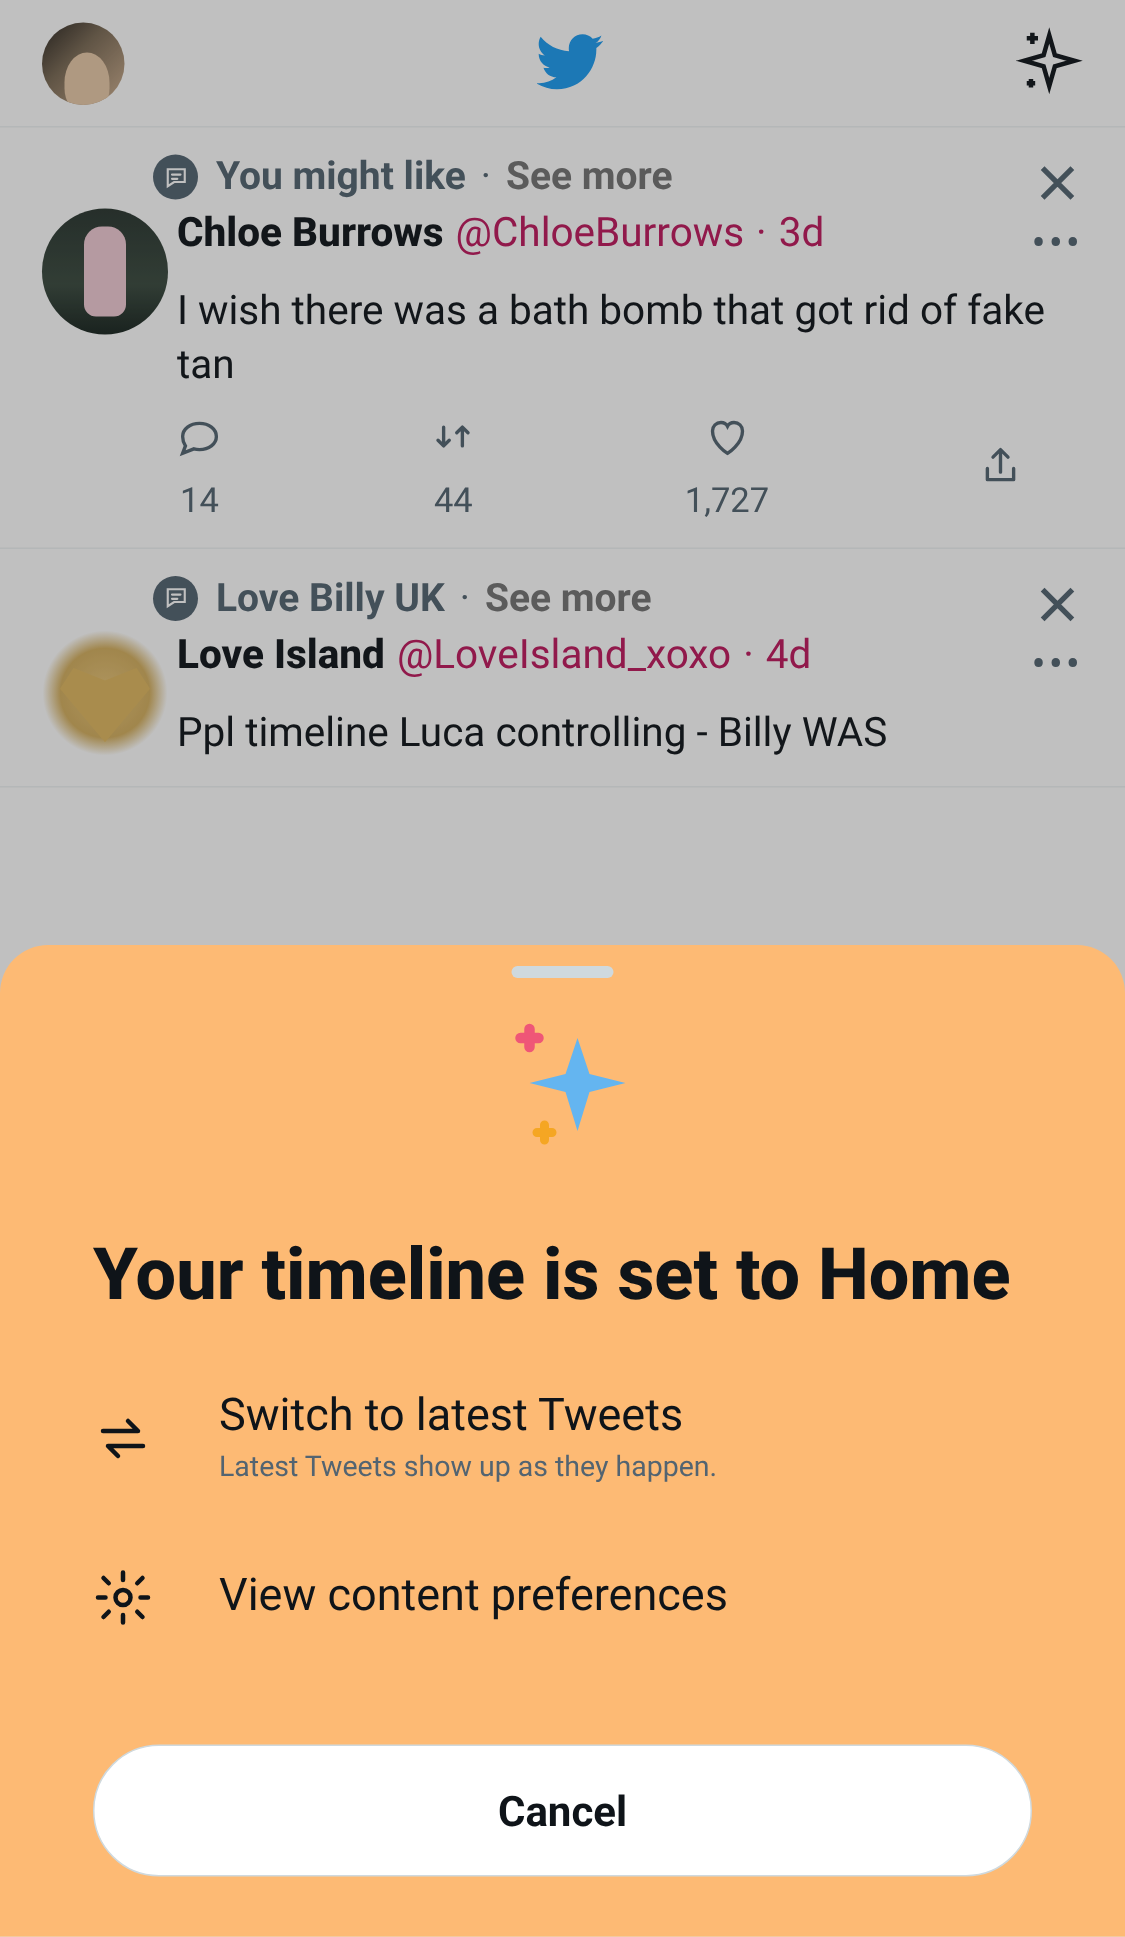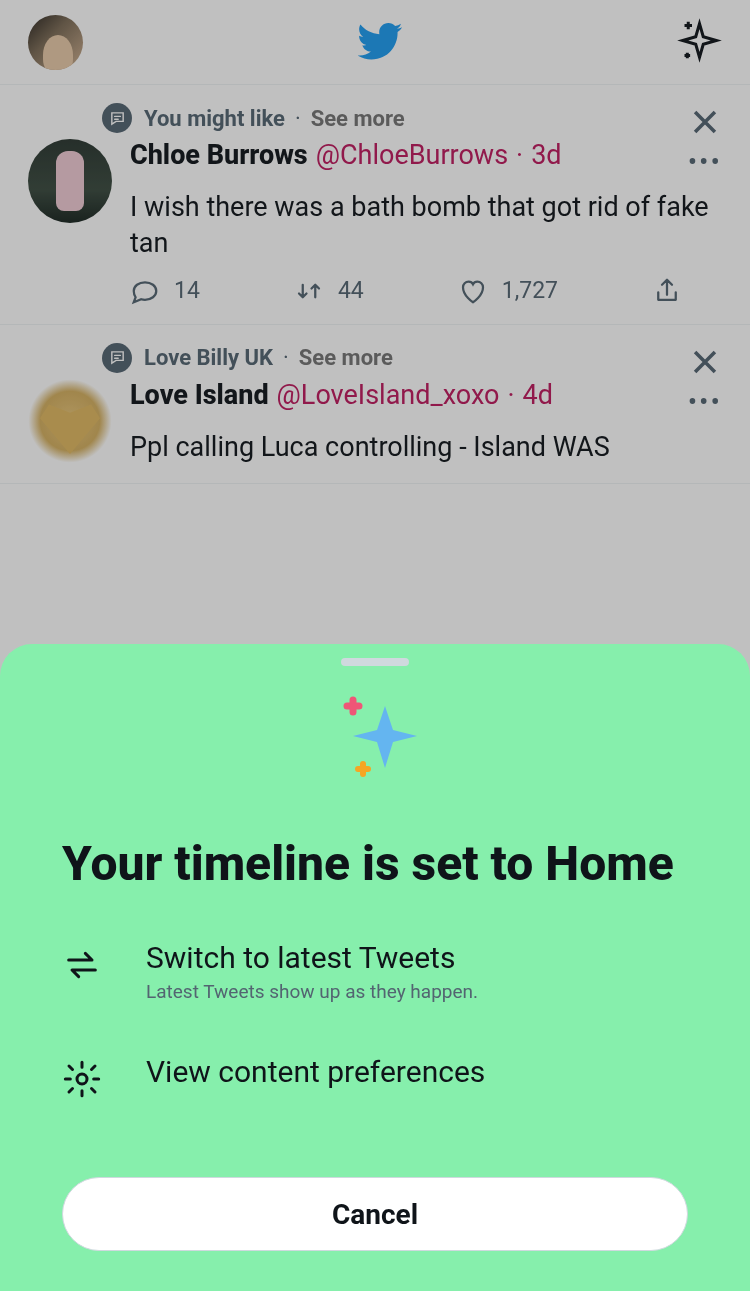--- a/index.html
+++ b/index.html
@@ -55,36 +55,36 @@
     .topic-icon {
       width: 30px; height: 30px;
       border-radius: 50%;
       background: #536471;
       display: flex;
       align-items: center;
       justify-content: center;
     }
     .topic-icon svg { width: 17px; height: 17px; fill: #fff; }
     .topic-line {
-      font-size: 22px;
+      font-size: 26px;
       font-weight: 700;
       color: #536471;
       display: flex;
       align-items: center;
       gap: 10px;
     }
     .topic-line .see-more { color: #737373; font-weight: 700; }
     .topic-line .dot { color: #536471; font-weight: 400; }
     .close-x {
       position: absolute;
       top: 20px; right: 28px;
       width: 34px; height: 34px;
     }
     .close-x svg { width: 34px; height: 34px; stroke: #536471; stroke-width: 2.5; }
-    .tweet-body { display: flex; gap: 18px; }
+    .tweet-body { display: flex; gap: 6px; }
     .avatar {
       width: 84px; height: 84px;
       border-radius: 50%;
       flex-shrink: 0;
       background: #ccc;
       overflow: hidden;
       position: relative;
     }
     .avatar.chloe { background: linear-gradient(180deg,#2a3630 0%, #3a4a3f 60%, #192520 100%); }
     .avatar.chloe::after {
@@ -123,36 +123,37 @@
       gap: 0;
       padding-right: 40px;
       justify-content: space-between;
     }
     .action {
       display: flex;
       align-items: center;
       gap: 14px;
       color: #536471;
       font-size: 23px;
+      flex-direction: column;
     }
     .action svg { width: 30px; height: 30px; stroke: #536471; fill: none; stroke-width: 1.8; }
     
     
     .scrim {
       position: absolute;
       top: 0; left: 0; right: 0; bottom: 0;
       background: rgba(30,30,30,0.28);
       pointer-events: none;
     }
     
     
     .sheet {
       position: absolute;
       left: 0; right: 0; bottom: 0;
-      background: #86efac;
+      background: #fdba74;
       border-radius: 32px 32px 0 0;
       padding: 14px 62px 40px 62px;
     }
     .sheet-handle {
       width: 68px; height: 8px;
       background: #cfd9de;
       border-radius: 99px;
       margin: 0 auto 20px auto;
     }
     .sheet-sparkle {
@@ -161,37 +162,37 @@
     }
     .sheet-title {
       font-size: 48px;
       font-weight: 800;
       color: #0f1419;
       line-height: 1.18;
       margin-bottom: 42px;
     }
     .sheet-option {
       display: flex;
-      align-items: flex-start;
+      align-items: center;
       gap: 40px;
       margin-bottom: 40px;
       padding: 4px 0;
     }
     .sheet-option .opt-icon {
       width: 44px; flex-shrink: 0;
       padding-top: 6px;
     }
     .sheet-option .opt-icon svg { width: 40px; height: 40px; stroke: #0f1419; fill: none; stroke-width: 1.8; }
     .opt-title { font-size: 30px; color: #0f1419; line-height: 1.25; }
     .opt-title.bold { font-weight: 400; }
     .opt-sub { font-size: 19px; color: #536471; margin-top: 4px; line-height: 1.3; max-width: 380px;}
     .cancel-btn {
       margin-top: 70px;
       width: 100%;
-      height: 74px;
+      height: 88px;
       border: 1px solid #cfd9de;
       border-radius: 99px;
       background: #fff;
       font-size: 28px;
       font-weight: 700;
       color: #0f1419;
       display: flex;
       align-items: center;
       justify-content: center;
     }
@@ -294,21 +295,21 @@
   <div class="tweet-body">
     <div class="avatar love"></div>
     <div class="tweet-content">
       <div class="tweet-meta">
         <span class="display-name">Love Island</span>
         <span class="handle">@LoveIsland_xoxo</span>
         <span class="handle">·</span>
         <span class="tweet-time">4d</span>
       </div>
       <div class="more-btn">•••</div>
-      <div class="tweet-text">Ppl calling Luca controlling - Island WAS</div>
+      <div class="tweet-text">Ppl timeline Luca controlling - Billy WAS</div>
     </div>
   </div>
 </div>
 
 <div class="scrim"></div>
 
 <div class="sheet">
   <div class="sheet-handle"></div>
   <div class="sheet-sparkle">
     <svg width="100" height="100" viewBox="0 0 100 100">

